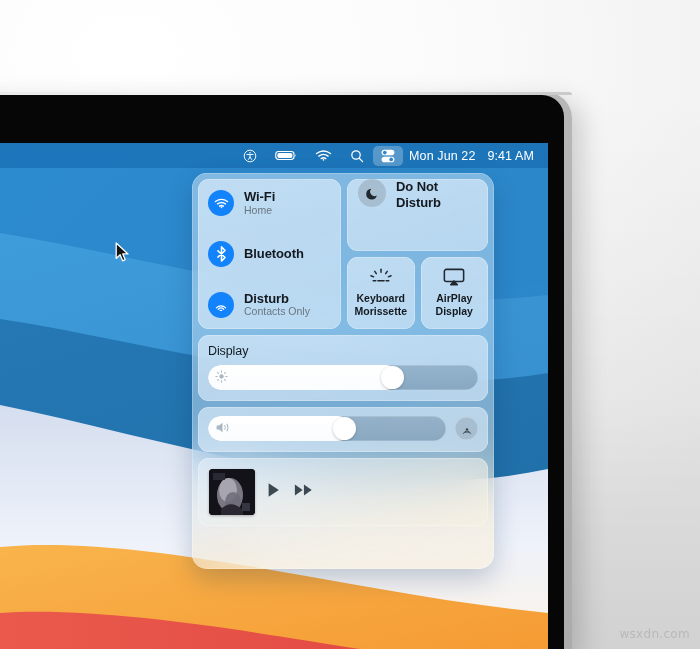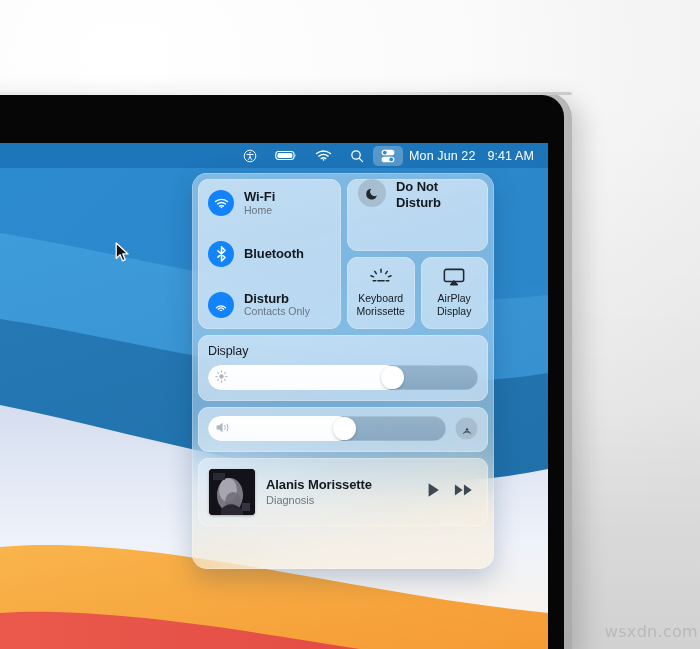--- a/index.html
+++ b/index.html
@@ -118,21 +118,21 @@
     background:rgba(150,165,180,0.55);
     display:flex; align-items:center; justify-content:center; flex:0 0 28px;
   }
   .dnd-label{ font-size:13px; font-weight:700; color:#14191f; line-height:1.2; letter-spacing:-0.1px; }
 
   .cc-minirow{ flex:1; display:flex; gap:6px; }
   .cc-mini{
     flex:1; display:flex; flex-direction:column; align-items:center; justify-content:center; gap:5px;
     padding-bottom:2px;
   }
-  .mini-label{ font-size:10.5px; font-weight:400; color:#14191f; text-align:center; line-height:1.18; }
+  .mini-label{ font-size:10.5px; font-weight:700; color:#14191f; text-align:center; line-height:1.18; }
 
   
   .cc-slider-card{ padding:9px 10px 11px 10px; }
   .slider-title{ font-size:12.5px; font-weight:400; color:#14191f; margin-bottom:7px; letter-spacing:-0.1px; }
   .slider-wrap{ display:flex; align-items:center; gap:9px; }
   .slider{
     position:relative; height:25px; border-radius:13px; flex:1;
     background:linear-gradient(180deg, rgba(120,150,175,0.55), rgba(105,138,166,0.60));
     box-shadow: inset 0 0 0 0.5px rgba(255,255,255,0.35);
     overflow:hidden;
@@ -166,22 +166,22 @@
     background:#0d0d12;
   }
   .album-art svg{ display:block; }
   .music-meta{ flex:1; display:flex; flex-direction:column; line-height:1.2; }
   .music-artist{ font-size:13px; font-weight:700; color:#14191f; letter-spacing:-0.1px; }
   .music-track{ font-size:11px; color:#6a7680; margin-top:2px; }
   .music-controls{ display:flex; align-items:center; gap:13px; padding-right:4px; }
 
   
   #watermark{
-    position:absolute; right:2px; bottom:8px;
-    font-size:16px; color:#b9b9b9; letter-spacing:0.3px;
+    position:absolute; right:10px; bottom:8px;
+    font-size:12px; color:#b9b9b9; letter-spacing:0.3px;
     font-family:"DejaVu Sans", sans-serif;
   }
 </style>
 </head>
 <body>
 
 <div id="backdrop"></div>
 <div id="floor-shadow"></div>
 
 <div id="laptop">
@@ -423,24 +423,20 @@
             <svg width="46" height="46" viewBox="0 0 46 46">
               <rect width="46" height="46" fill="#121218"></rect>
               <ellipse cx="21" cy="26" rx="13" ry="17" fill="#8d8a97" opacity="0.85"></ellipse>
               <ellipse cx="19" cy="21" rx="9" ry="12" fill="#b3b0bb" opacity="0.8"></ellipse>
               <ellipse cx="24" cy="33" rx="8" ry="10" fill="#6e6b7a" opacity="0.85"></ellipse>
               <path d="M12 40 Q22 30 34 41 L34 46 L12 46 Z" fill="#2a2732"></path>
               <rect x="4" y="4" width="12" height="7" fill="#2c2c36" opacity="0.9"></rect>
               <rect x="33" y="34" width="8" height="8" fill="#3a3a46" opacity="0.9"></rect>
             </svg>
           </div>
-          <div class="music-meta">
-            <span class="music-artist">Alanis Morissette</span>
-            <span class="music-track">Diagnosis</span>
-          </div>
           <div class="music-controls">
             <span>
               <svg width="15" height="16" viewBox="0 0 16 18">
                   <path d="M2.5 1.4 L14 9 L2.5 16.6 Z" fill="#3c4852"></path>
                 </svg>
             </span>
             <span>
               <svg width="19" height="14" viewBox="0 0 22 16">
                 <path d="M1 1.6 L10 8 L1 14.4 Z" fill="#3c4852"></path>
                 <path d="M11.5 1.6 L20.5 8 L11.5 14.4 Z" fill="#3c4852"></path>

